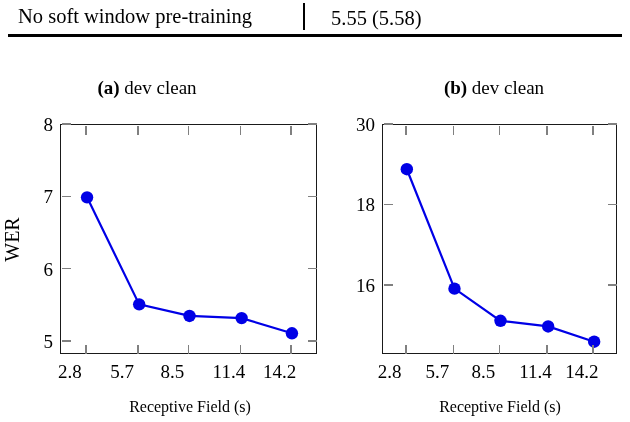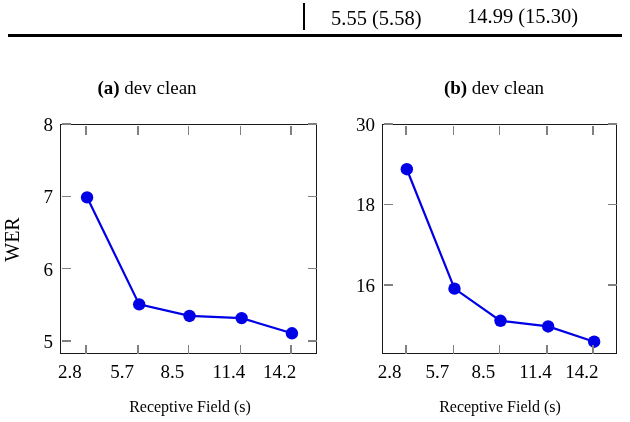--- a/index.html
+++ b/index.html
@@ -89,23 +89,23 @@
   }
   #ytitle-a{left:-18px;top:168px;width:60px;text-align:center;}
 
   svg.series{position:absolute;left:0;top:0;overflow:visible;}
 </style>
 </head>
 <body>
 
 <div id="table-fragment">
   <div class="tbl-row">
+    <span class="tbl-cell-label">No soft window pre-training</span>
     <span class="tbl-divider"></span>
     <span class="tbl-cell-num1">5.55 (5.58)</span>
-    <span class="tbl-cell-num2">14.99 (15.30)</span>
   </div>
   <div class="tbl-rule"></div>
 </div>
 
 <div id="figure-area">
 
   <div class="subfig" id="subfig-a">
     <div class="subcaption">
       <b>(<span>a</span>)</b><span> dev clean</span>
     </div>

